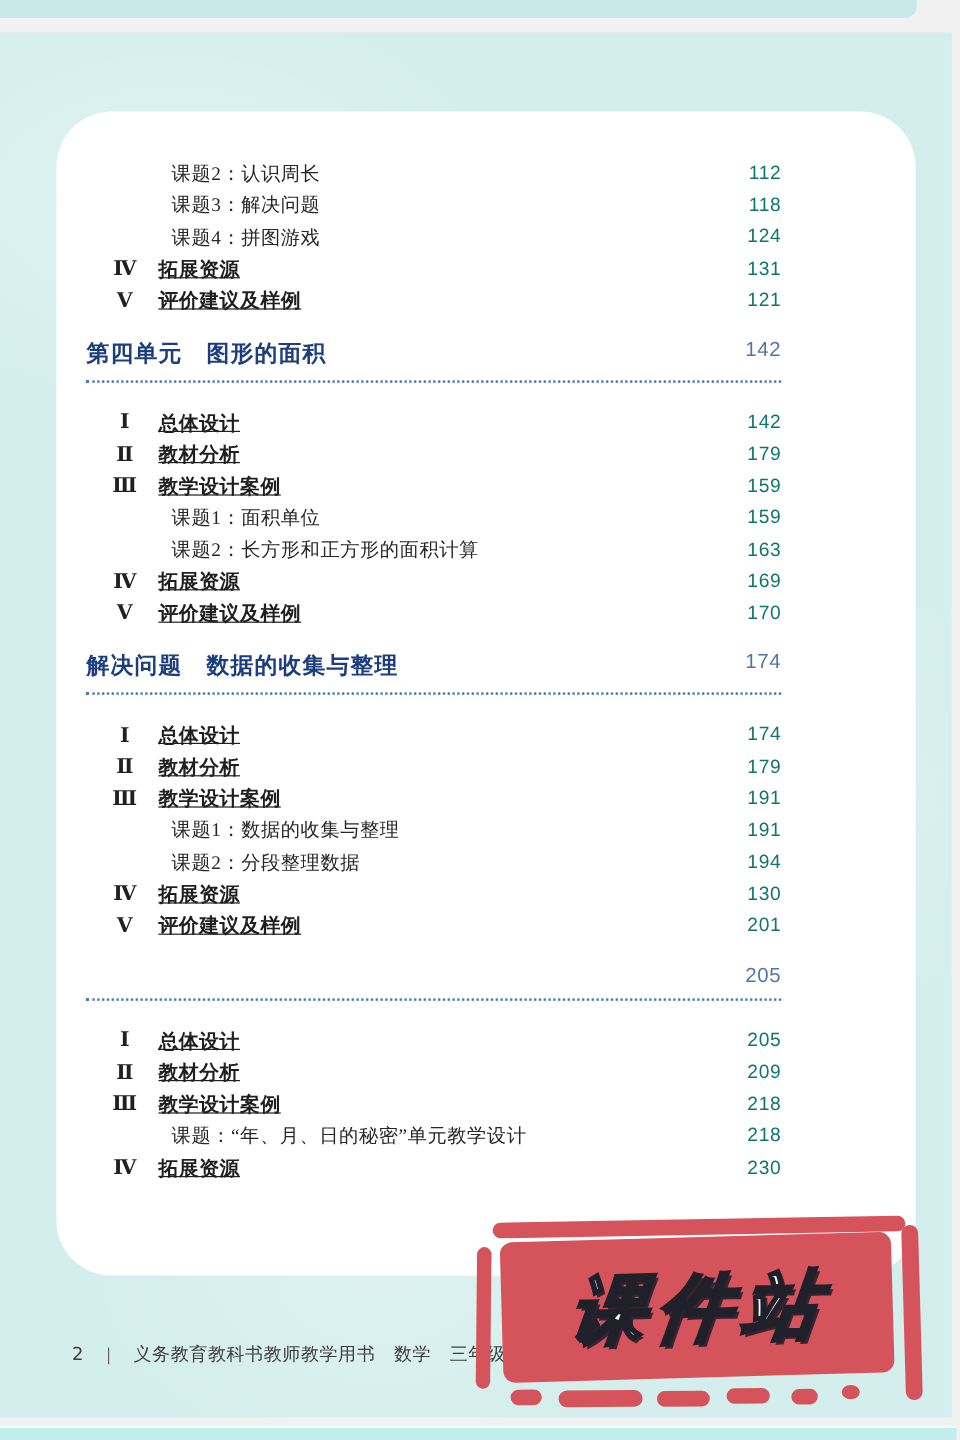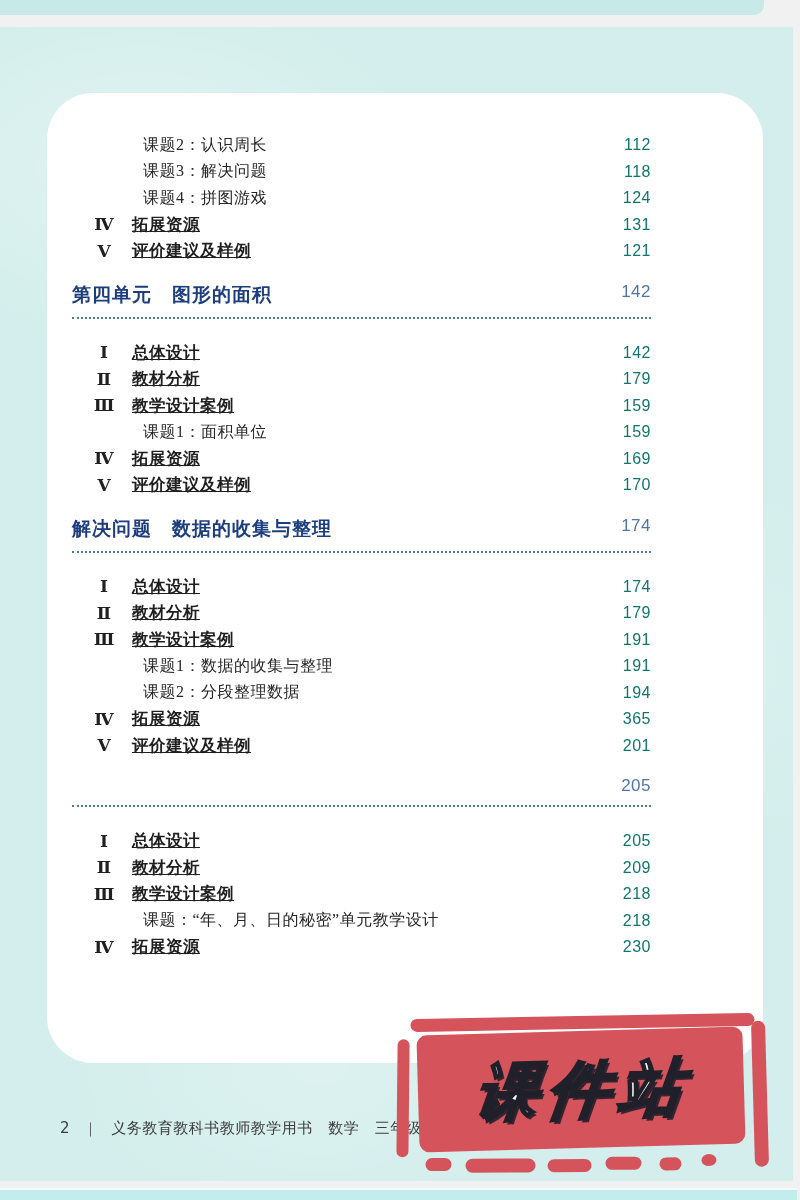--- a/index.html
+++ b/index.html
@@ -159,20 +159,25 @@
           <span class="numeral">Ⅲ</span>
           <span class="item-label">教学设计案例</span>
           <span class="spacer"></span>
           <span class="pagenum">159</span>
         </div>
         <div class="toc-row sub">
           <span class="sub-label">课题1：面积单位</span>
           <span class="spacer"></span>
           <span class="pagenum">159</span>
         </div>
+        <div class="toc-row sub">
+          <span class="sub-label">课题2：长方形和正方形的面积计算</span>
+          <span class="spacer"></span>
+          <span class="pagenum">163</span>
+        </div>
         <div class="toc-row item">
           <span class="numeral">Ⅳ</span>
           <span class="item-label">拓展资源</span>
           <span class="spacer"></span>
           <span class="pagenum">169</span>
         </div>
         <div class="toc-row item">
           <span class="numeral">Ⅴ</span>
           <span class="item-label">评价建议及样例</span>
           <span class="spacer"></span>
@@ -208,21 +213,21 @@
         </div>
         <div class="toc-row sub">
           <span class="sub-label">课题2：分段整理数据</span>
           <span class="spacer"></span>
           <span class="pagenum">194</span>
         </div>
         <div class="toc-row item">
           <span class="numeral">Ⅳ</span>
           <span class="item-label">拓展资源</span>
           <span class="spacer"></span>
-          <span class="pagenum">365</span>
+          <span class="pagenum">130</span>
         </div>
         <div class="toc-row item">
           <span class="numeral">Ⅴ</span>
           <span class="item-label">评价建议及样例</span>
           <span class="spacer"></span>
           <span class="pagenum">201</span>
         </div>
         <div class="section-heading">
           <span class="spacer"></span>
           <span class="pagenum-h">205</span>

